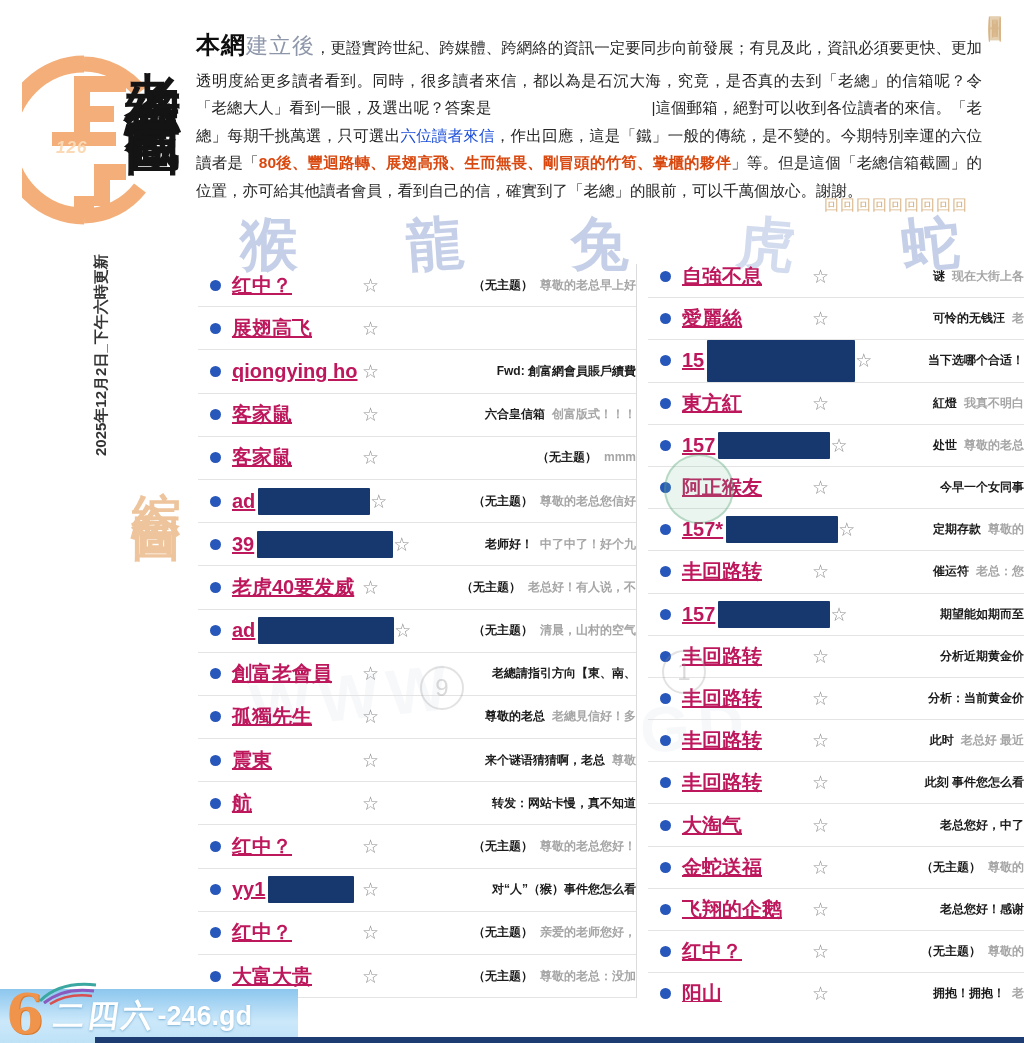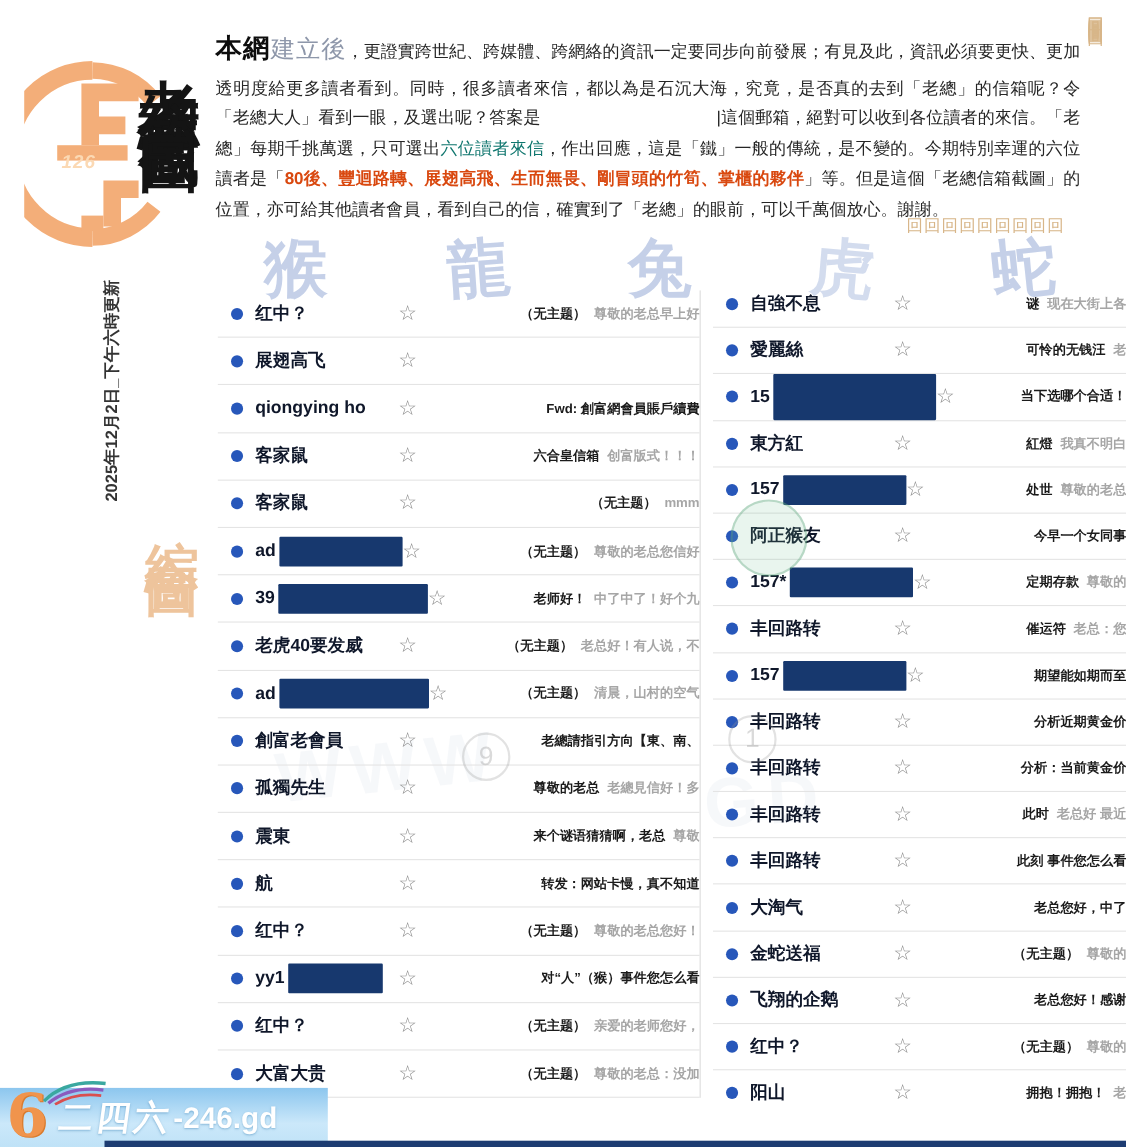--- a/index.html
+++ b/index.html
@@ -16,21 +16,21 @@
            font-family:"DejaVu Serif",serif;font-weight:700;font-size:49px;letter-spacing:13px;color:#eec49c;}
   .update-date{position:absolute;left:92px;top:456px;transform:rotate(-90deg);transform-origin:left top;
            font-size:15px;font-weight:600;color:#333;white-space:nowrap;}
 
   
   .intro{position:absolute;left:196px;top:24px;width:786px;font-size:15.5px;line-height:1.78;
          color:#262626;text-align:justify;}
   .lead-black{font-size:24px;font-weight:800;color:#0d0d0d;letter-spacing:1px;}
   .lead-gray{font-size:22px;font-weight:400;color:#8e97aa;letter-spacing:1px;}
   .gap-spacer{display:inline-block;width:160px;}
-  .hl-pink{color:#0f766e;}
+  .hl-pink{color:#1d4ed8;}
   .hl-orange{color:#d9480f;font-weight:700;}
 
   
   .meander-v{position:absolute;left:988px;top:4px;writing-mode:vertical-rl;font-size:15px;
              color:#d8b689;letter-spacing:1px;line-height:1;}
   .meander-h{position:absolute;left:824px;top:196px;font-size:15px;color:#d8b689;letter-spacing:1px;}
 
   
   .zodiac{position:absolute;left:210px;top:206px;width:780px;display:flex;justify-content:space-between;
           padding:0 30px;box-sizing:border-box;pointer-events:none;}
@@ -42,22 +42,22 @@
       pointer-events:none;}
 
   
   .col{position:absolute;background:transparent;}
   .col-left{left:198px;top:264px;width:438px;border-right:1px solid #dcdcdc;}
   .col-right{left:648px;top:256px;width:376px;height:746px;overflow:hidden;}
   .row{display:flex;align-items:center;border-bottom:1px solid #e4e4e4;position:relative;}
   .col-left .row{height:42.2px;}
   .col-right .row{height:41.2px;}
   .dot{width:11px;height:11px;border-radius:50%;background:#2757ba;margin:0 11px 0 12px;flex:0 0 11px;}
-  .sender{flex:0 0 130px;font-weight:700;font-size:16px;color:#0f172a;white-space:nowrap;
-          display:flex;align-items:center;}
+  .sender{flex:0 0 130px;font-weight:700;font-size:20px;color:#be185d;white-space:nowrap;
+          display:flex;align-items:center;text-decoration:underline;}
   .redact{display:inline-block;background:#17386e;height:27px;margin-left:3px;border-radius:1px;}
   .redact.sm{width:86px}.redact.md{width:112px}.redact.lg{width:136px}
   .redact.xl{width:148px;height:42px;}
   .star{flex:0 0 27px;color:#8f8f8f;font-size:19px;line-height:1;}
   .subject{flex:1;font-weight:700;font-size:12px;color:#1b1b1b;white-space:nowrap;overflow:hidden;text-align:right;}
   .preview{color:#a6a6a6;font-weight:600;margin-left:7px;}
   .green-stamp{position:absolute;left:16px;top:-13px;width:66px;height:66px;border-radius:50%;
                border:2px solid rgba(90,160,120,.35);background:rgba(120,190,150,.16);z-index:2;}
   .ghost-circle{position:absolute;width:40px;height:40px;border-radius:50%;
                 border:2px solid rgba(150,150,150,.28);color:rgba(150,150,150,.35);

